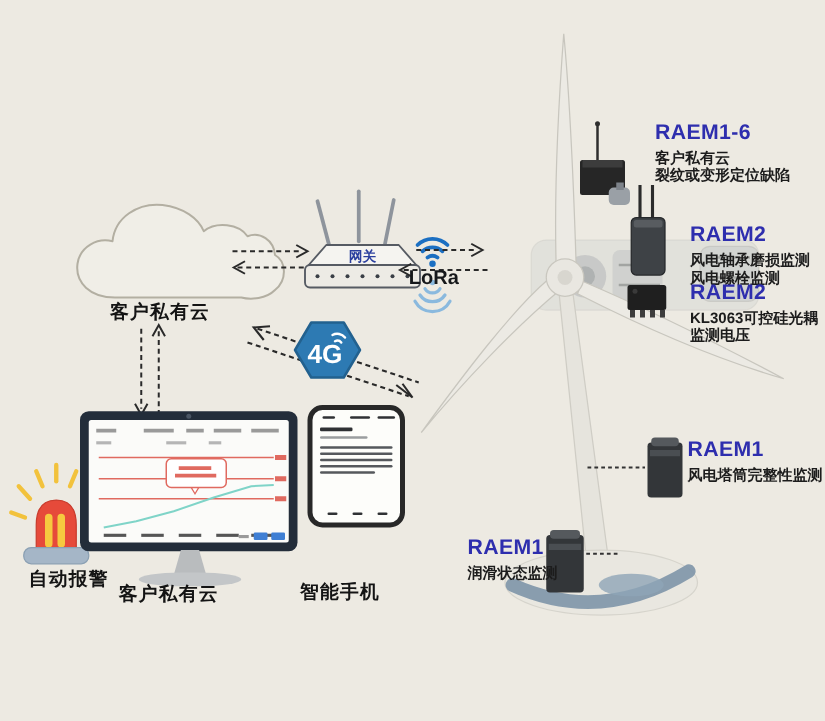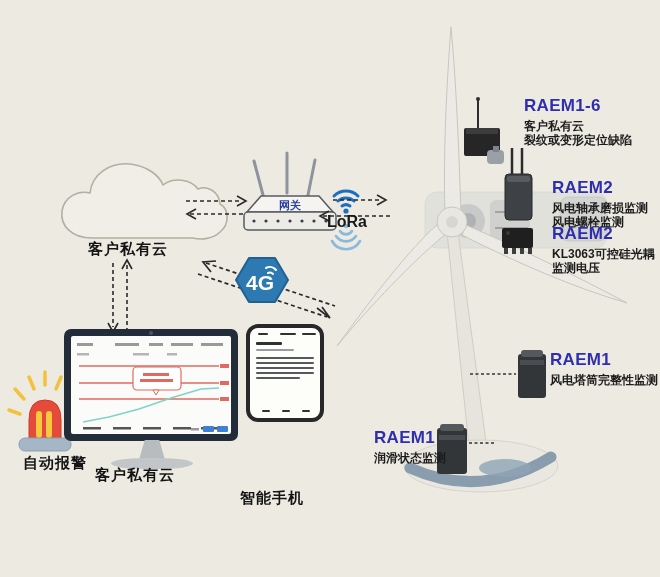--- a/index.html
+++ b/index.html
@@ -268,15 +268,15 @@
     <div class="ph-row" style="left:6px;top:39px;width:58px;"></div>
     <div class="ph-row" style="left:6px;top:44px;width:58px;"></div>
     <div class="ph-row" style="left:6px;top:49px;width:44px;"></div>
     <div class="ph-row dark" style="left:12px;top:82px;width:8px;"></div>
     <div class="ph-row dark" style="left:32px;top:82px;width:8px;"></div>
     <div class="ph-row dark" style="left:52px;top:82px;width:8px;"></div>
   </div>
 
   <div class="big-label" style="left:23px;top:454px;width:82px;">自动报警</div>
   <div class="big-label" style="left:95px;top:466px;width:112px;">客户私有云</div>
-  <div class="big-label" style="left:240px;top:464px;width:92px;margin-top:25px;">智能手机</div>
+  <div class="big-label" style="left:240px;top:464px;width:92px;">智能手机</div>
 
 </div>
 
 </body></html>

